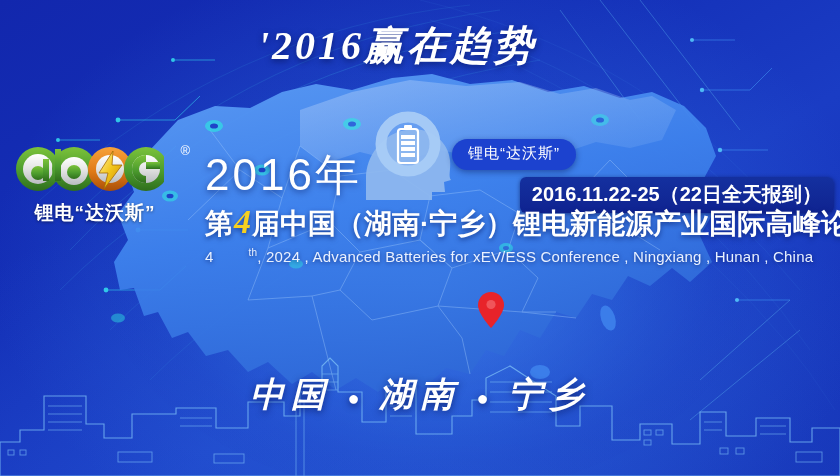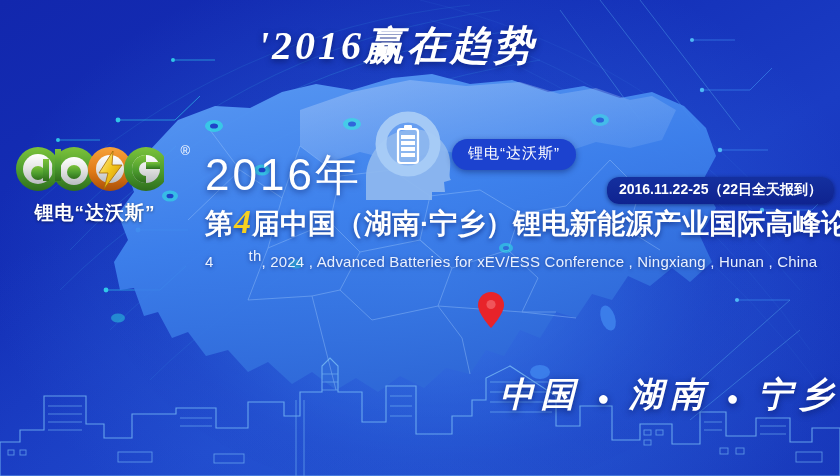--- a/index.html
+++ b/index.html
@@ -65,22 +65,22 @@
     letter-spacing:1px;
     box-shadow:0 2px 6px rgba(4,16,80,0.45);
     white-space:nowrap;
   }
 
   
   #date-badge {
     position:absolute; right:6px; top:177px;
     padding:4px 12px 5px;
     background:linear-gradient(180deg,#14309f 0%,#0f2390 100%);
-    border-radius:12px;
-    color:#ffffff; font-size:14px; font-weight:bold;
+    border-radius:6px;
+    color:#ffffff; font-size:20px; font-weight:bold;
     letter-spacing:0px;
     box-shadow:0 1px 4px rgba(2,10,60,0.55);
     white-space:nowrap;
   }
 
   
   #text-block { position:absolute; left:205px; top:152px; width:640px; }
 
   #year-line {
     color:#ffffff; font-size:44px; line-height:1.05;
@@ -104,26 +104,26 @@
     padding:0 1px;
   }
 
   #title-en {
     margin-top:6px;
     color:#e9f1ff; font-size:15px; line-height:1.2;
     letter-spacing:0.2px;
     white-space:nowrap;
     text-shadow:0 1px 4px rgba(5,20,90,0.6);
   }
-  #title-en sup { font-size:15px;padding-left:35px; }
+  #title-en sup { font-size:10px;padding-left:35px; }
 
   
   #location-line {
     position:absolute; left:0; right:0; top:372px;
-    text-align:right;
+    text-align:center;
     color:#ffffff;
     font-family:"Liberation Serif", serif;
     font-style:italic; font-weight:bold;
     font-size:34px; letter-spacing:7px;
     text-shadow:0 2px 7px rgba(5,20,90,0.7);
   }
   #location-line .dot {
     font-size:20px; vertical-align:middle;
     letter-spacing:4px;
   }

